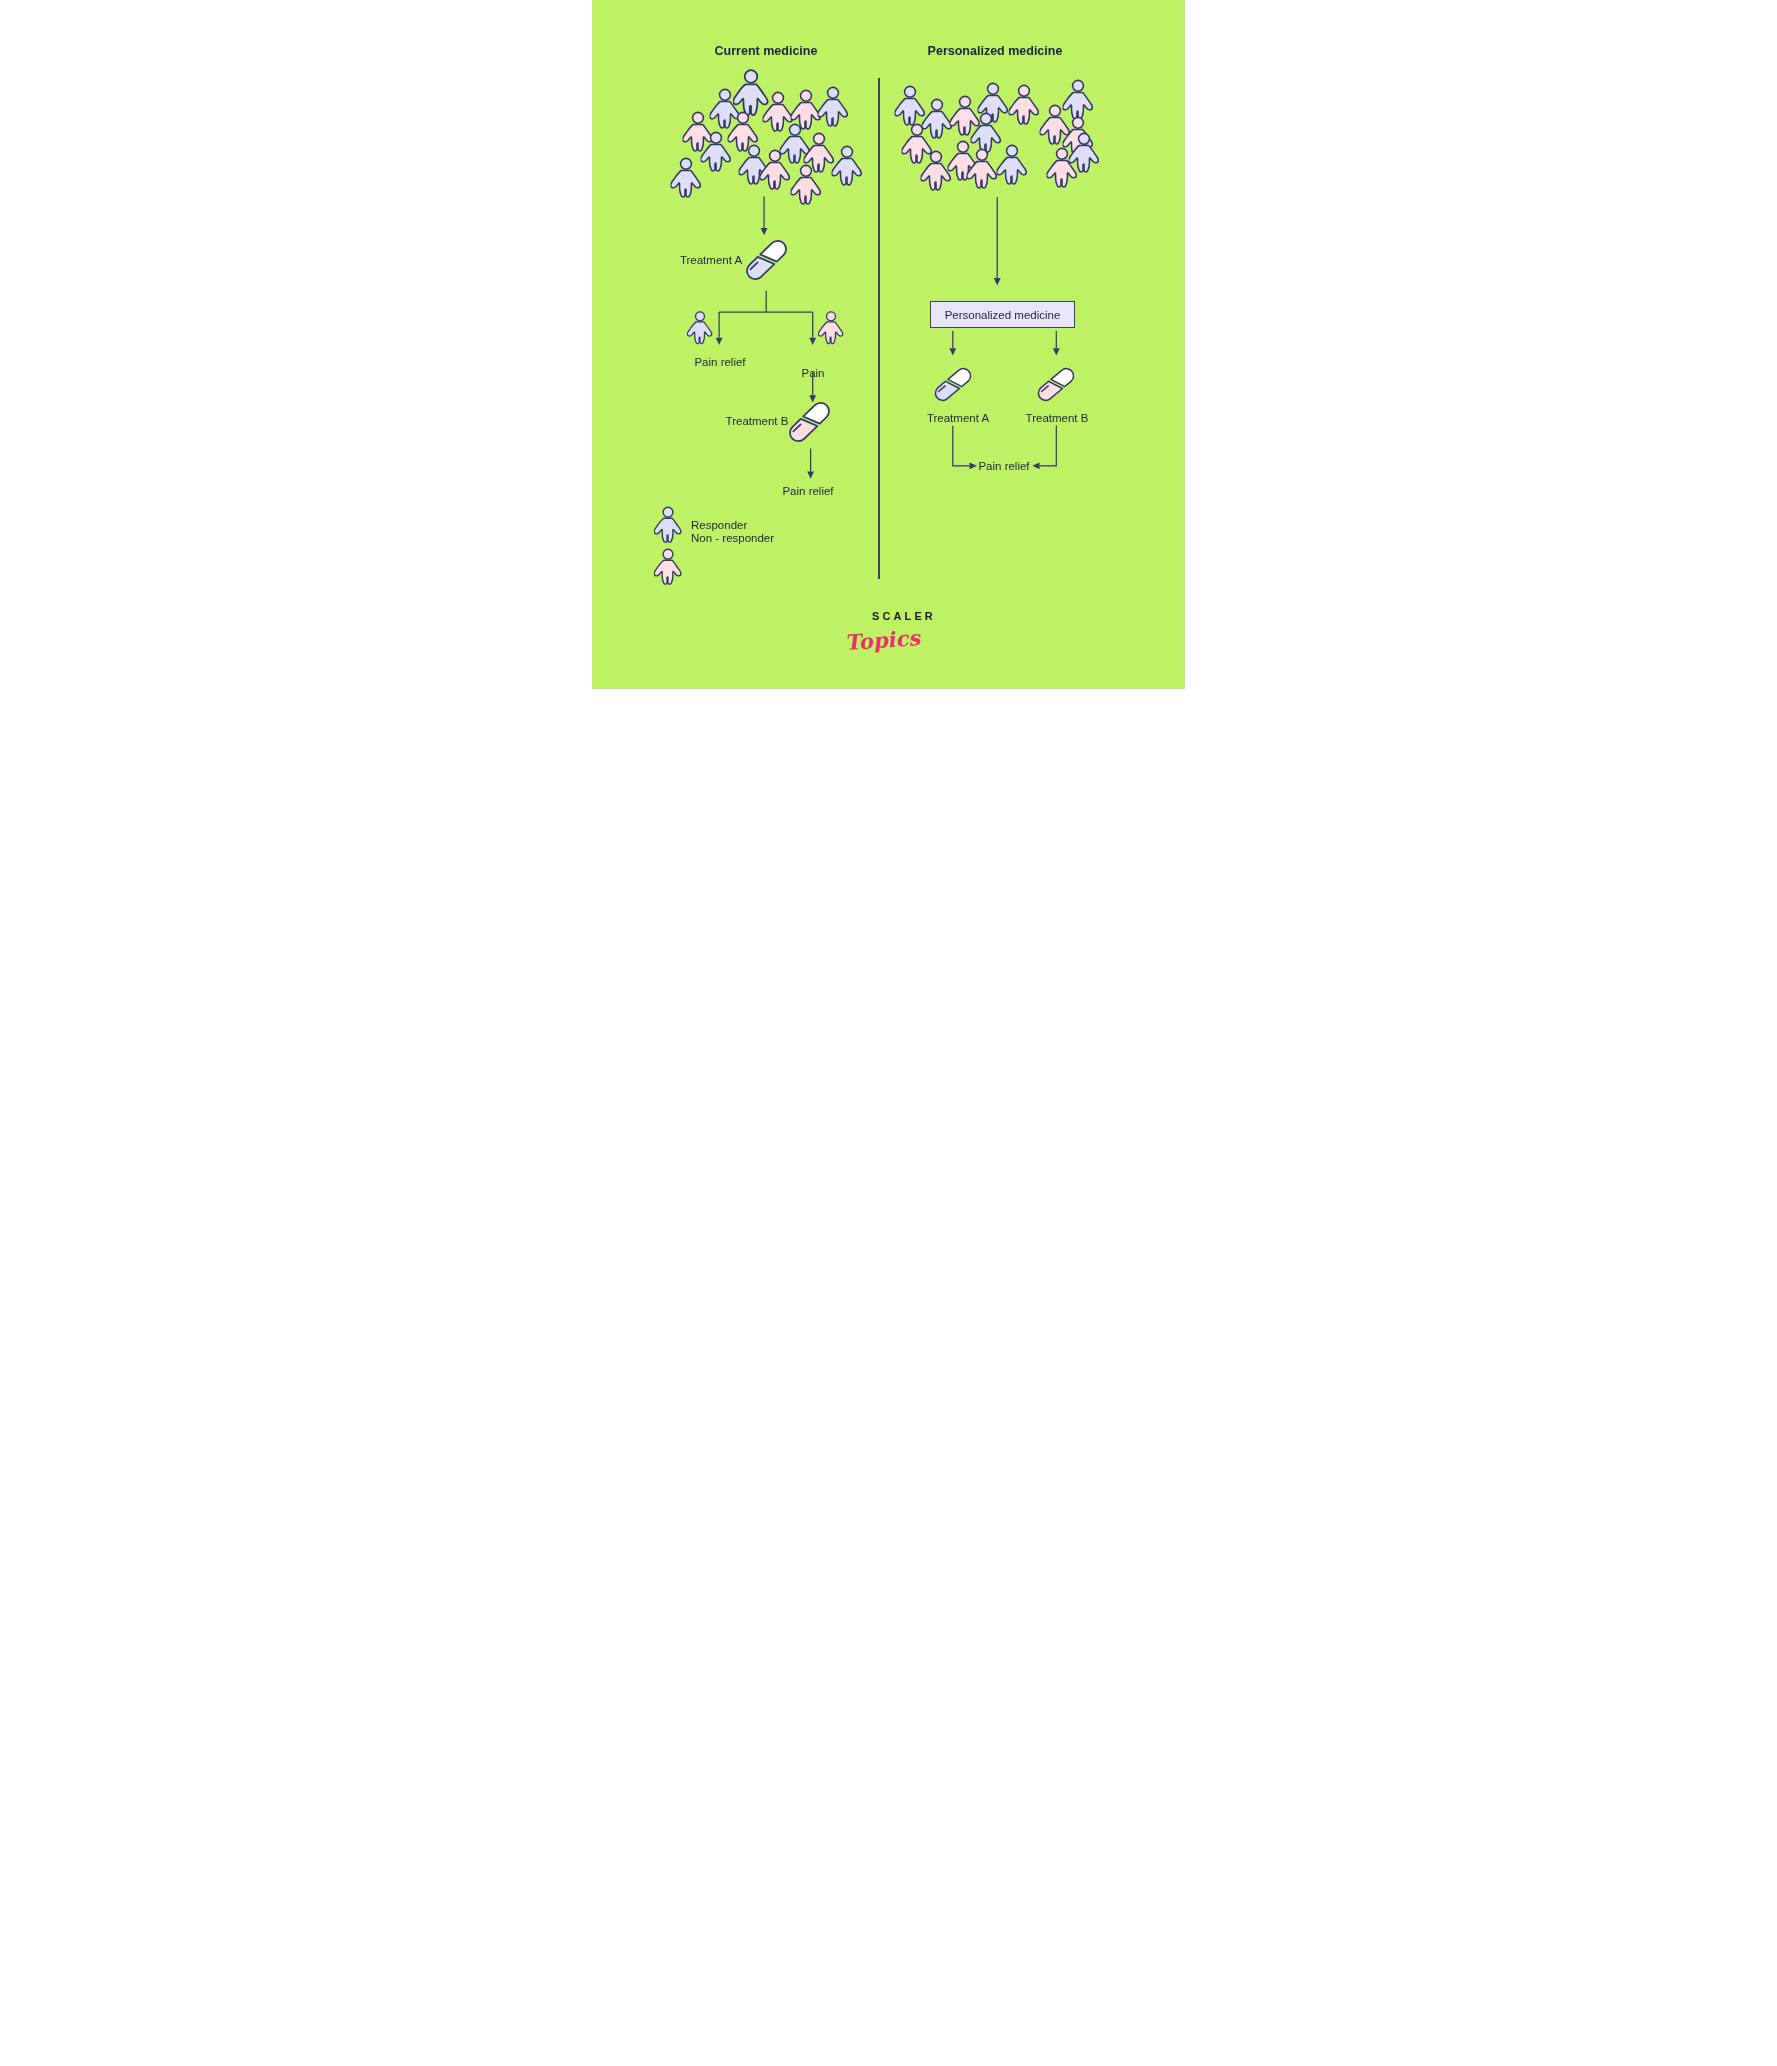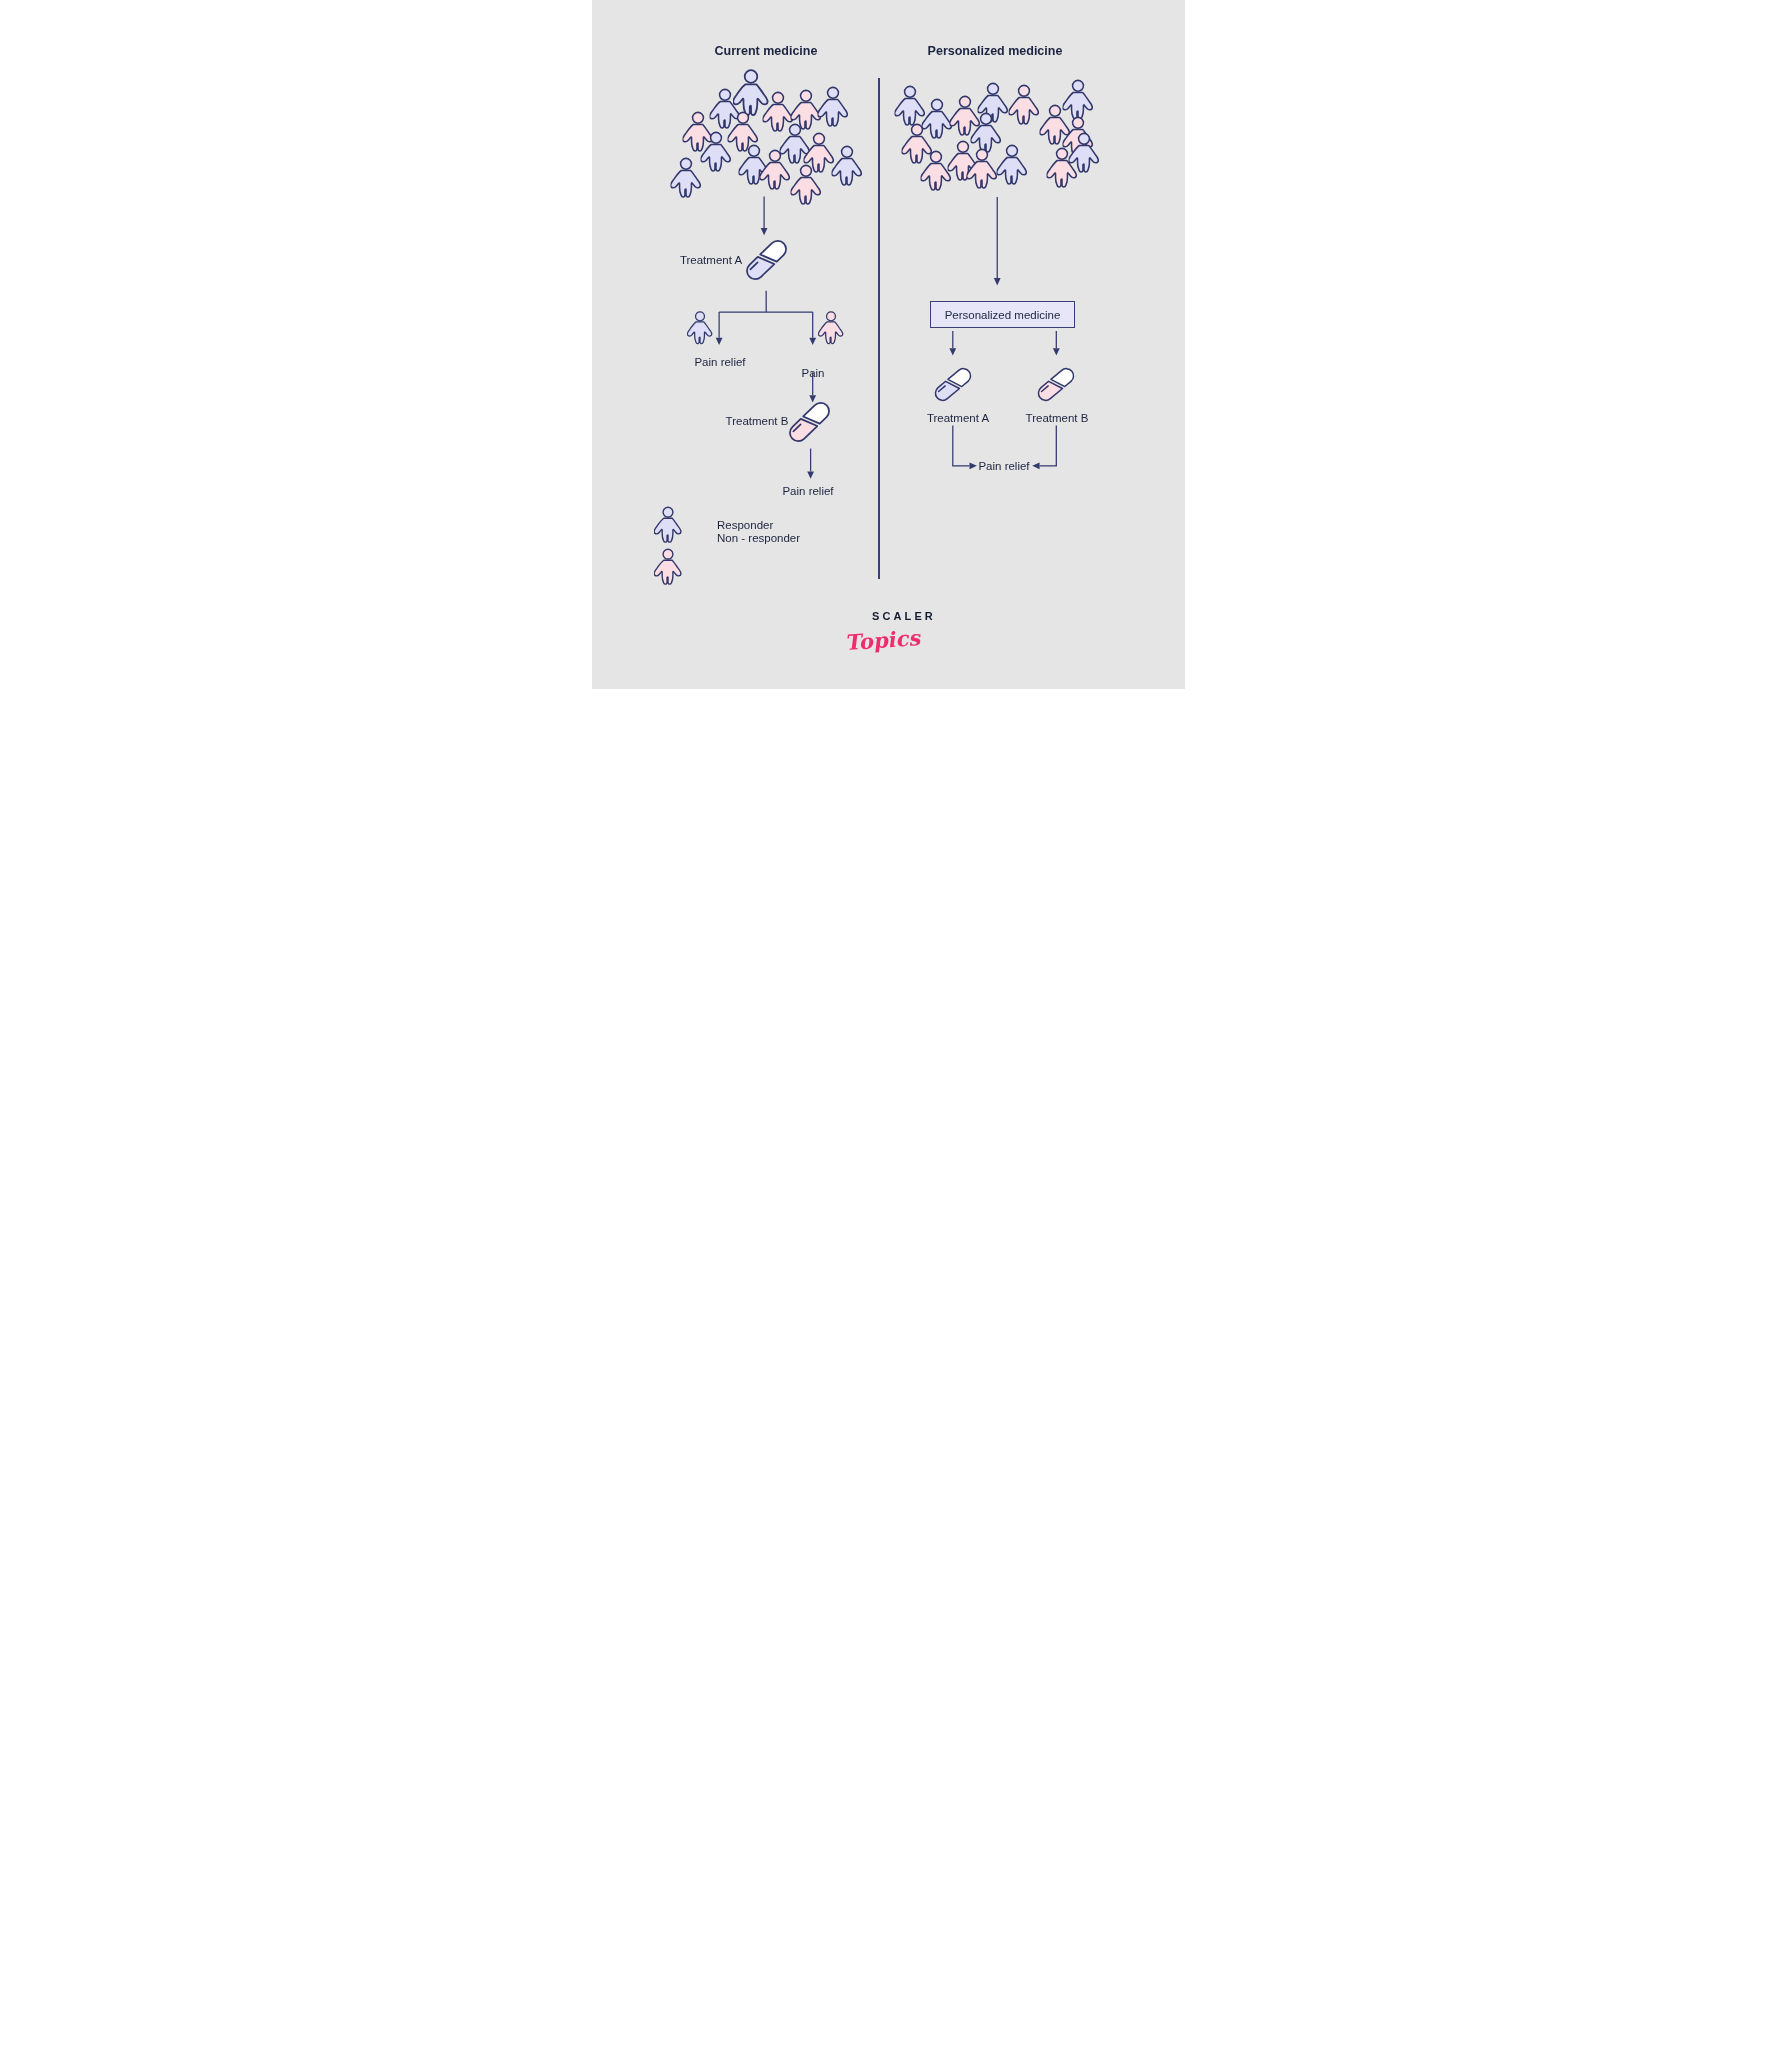--- a/index.html
+++ b/index.html
@@ -9,24 +9,24 @@
     --responder-fill:#dedff6;
     --non-responder-fill:#fbdee3;
     --box-fill:#e7e6f8;
     --box-border:#3a3f77;
     --logo-navy:#161d33;
     --logo-pink:#ed2e6e;
     --pill-white:#ffffff;
   }
   html,body{margin:0;padding:0;background:#ffffff;}
   body{font-family:"Liberation Sans", sans-serif;color:var(--text);}
-  .canvas{position:relative;width:593px;height:689px;margin:0 auto;background:#e5e5e5;overflow:hidden;}
+  .canvas{position:relative;width:593px;height:689px;margin:0 auto;background:#bef264;overflow:hidden;}
   .lbl{position:absolute;transform:translate(-50%,-50%);white-space:nowrap;font-size:11.5px;color:var(--text);}
   .title{font-weight:700;font-size:12.5px;}
-  .legend-lbl{transform:translate(0,-50%);margin-left:26px;}
+  .legend-lbl{transform:translate(0,-50%);}
   .divider{position:absolute;width:1.6px;background:var(--box-border);}
   .overlay{position:absolute;left:0;top:0;pointer-events:none;}
   .person{position:absolute;transform:translate(-50%,-50%);}
   .person svg{display:block;width:100%;height:100%;}
   .pill{position:absolute;}
   .pill svg{display:block;width:100%;height:100%;overflow:visible;}
   .pm-box{position:absolute;left:338px;top:301px;width:145px;height:27px;background:var(--box-fill);
           border:1.6px solid var(--box-border);box-sizing:border-box;display:flex;align-items:center;justify-content:center;
           font-size:11.5px;}
   .logo-scaler{position:absolute;transform:translate(-50%,-50%);font-weight:700;font-size:11px;letter-spacing:3.1px;color:var(--logo-navy);}

